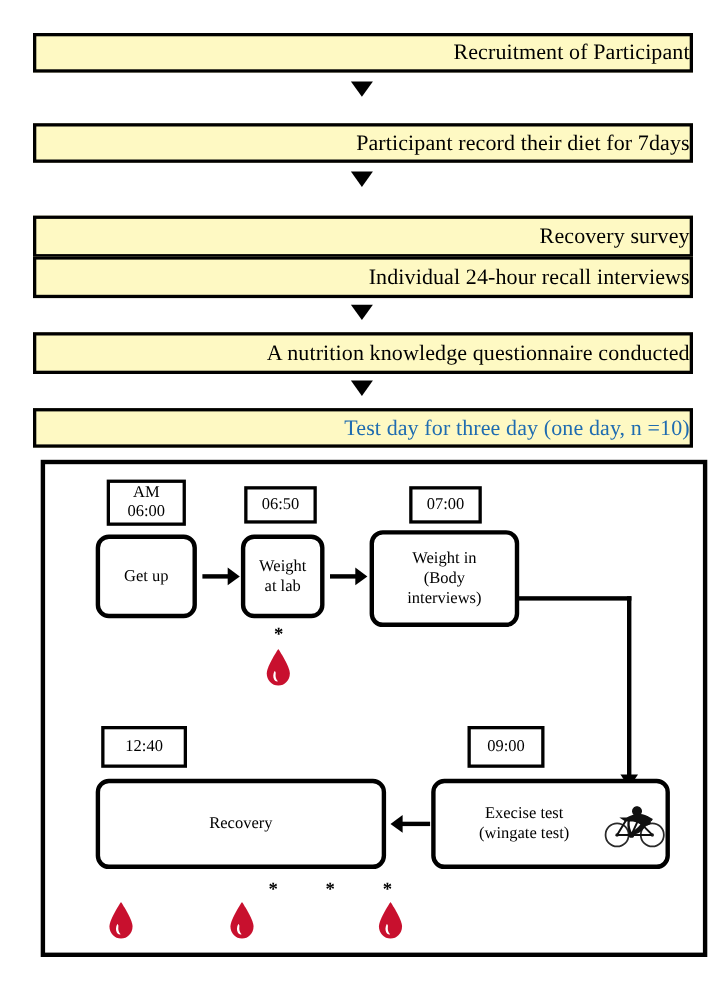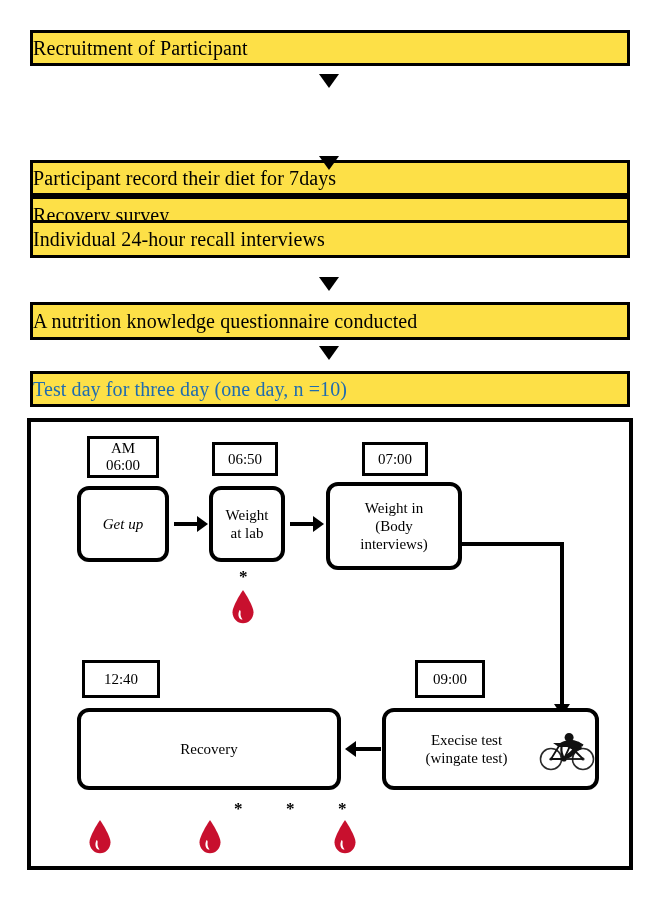--- a/index.html
+++ b/index.html
@@ -17,24 +17,24 @@
     height: 903px;
     background: #ffffff;
     overflow: hidden;
   }
 
   
   .stage-box {
     position: absolute;
     box-sizing: border-box;
     border: 3px solid #000000;
-    background: #fde047;
+    background: #fef9c3;
     display: flex;
     align-items: center;
-    justify-content: flex-start;
+    justify-content: flex-end;
     text-align: center;
     font-size: 20px;
     line-height: 1.05;
     letter-spacing: 0.1px;
   }
   .stage-box.blue { color: #1f6cb0; }
 
   
   .tri-down {
     position: absolute;
@@ -157,62 +157,62 @@
 <body>
 
 <div id="canvas">
 
   <div class="stage-box" style="left:30px; top:30px; width:600px; height:36px;">
     <span>Recruitment of Participant</span>
   </div>
 
   <div class="tri-down" style="left:319px; top:74px;"></div>
 
-  <div class="stage-box" style="left:30px; top:112px; width:600px; height:36px;margin-top:48px;">
+  <div class="stage-box" style="left:30px; top:112px; width:600px; height:36px;">
     <span>Participant record their diet for 7days</span>
   </div>
 
   <div class="tri-down" style="left:319px; top:156px;"></div>
 
   <div class="stage-box" style="left:30px; top:196px; width:600px; height:38px;">
     <span>Recovery survey</span>
   </div>
 
-  <div class="stage-box" style="left:30px; top:220px; width:600px; height:38px;">
+  <div class="stage-box" style="left:30px; top:233px; width:600px; height:38px;">
     <span>Individual 24-hour recall interviews</span>
   </div>
 
   <div class="tri-down" style="left:319px; top:277px;"></div>
 
   <div class="stage-box" style="left:30px; top:302px; width:600px; height:38px;">
     <span>A nutrition knowledge questionnaire conducted</span>
   </div>
 
   <div class="tri-down" style="left:319px; top:346px;"></div>
 
   <div class="stage-box blue" style="left:30px; top:371px; width:600px; height:36px;">
     <span>Test day for three day (one day, n =10)</span>
   </div>
 
-  <div id="testday-panel" style="left:27px; top:418px; width:606px; height:452px;padding-left:22px;">
+  <div id="testday-panel" style="left:37px; top:418px; width:606px; height:452px;padding-left:22px;">
 
     <div class="time-chip" style="left:56px; top:14px; width:72px; height:42px;">
       <span class="chip-text" style="white-space:pre-line;">AM
 06:00</span>
     </div>
 
     <div class="time-chip" style="left:181px; top:20px; width:66px; height:34px;">
       <span class="chip-text" style="white-space:pre-line;">06:50</span>
     </div>
 
     <div class="time-chip" style="left:331px; top:20px; width:66px; height:34px;">
       <span class="chip-text" style="white-space:pre-line;">07:00</span>
     </div>
 
-    <div class="step-box" style="left:46px; top:64px; width:92px; height:76px;font-style:italic;">
+    <div class="step-box" style="left:46px; top:64px; width:92px; height:76px;">
       <span class="step-text">Get up</span>
     </div>
 
     <div class="arrow-h" style="left:143px; top:102px; width:34px;">
       <span class="shaft" style="width:24px;"></span>
       <span class="head-right" style="left:23px;"></span>
     </div>
 
     <div class="step-box" style="left:178px; top:64px; width:76px; height:76px;">
       <span class="step-text">Weight

